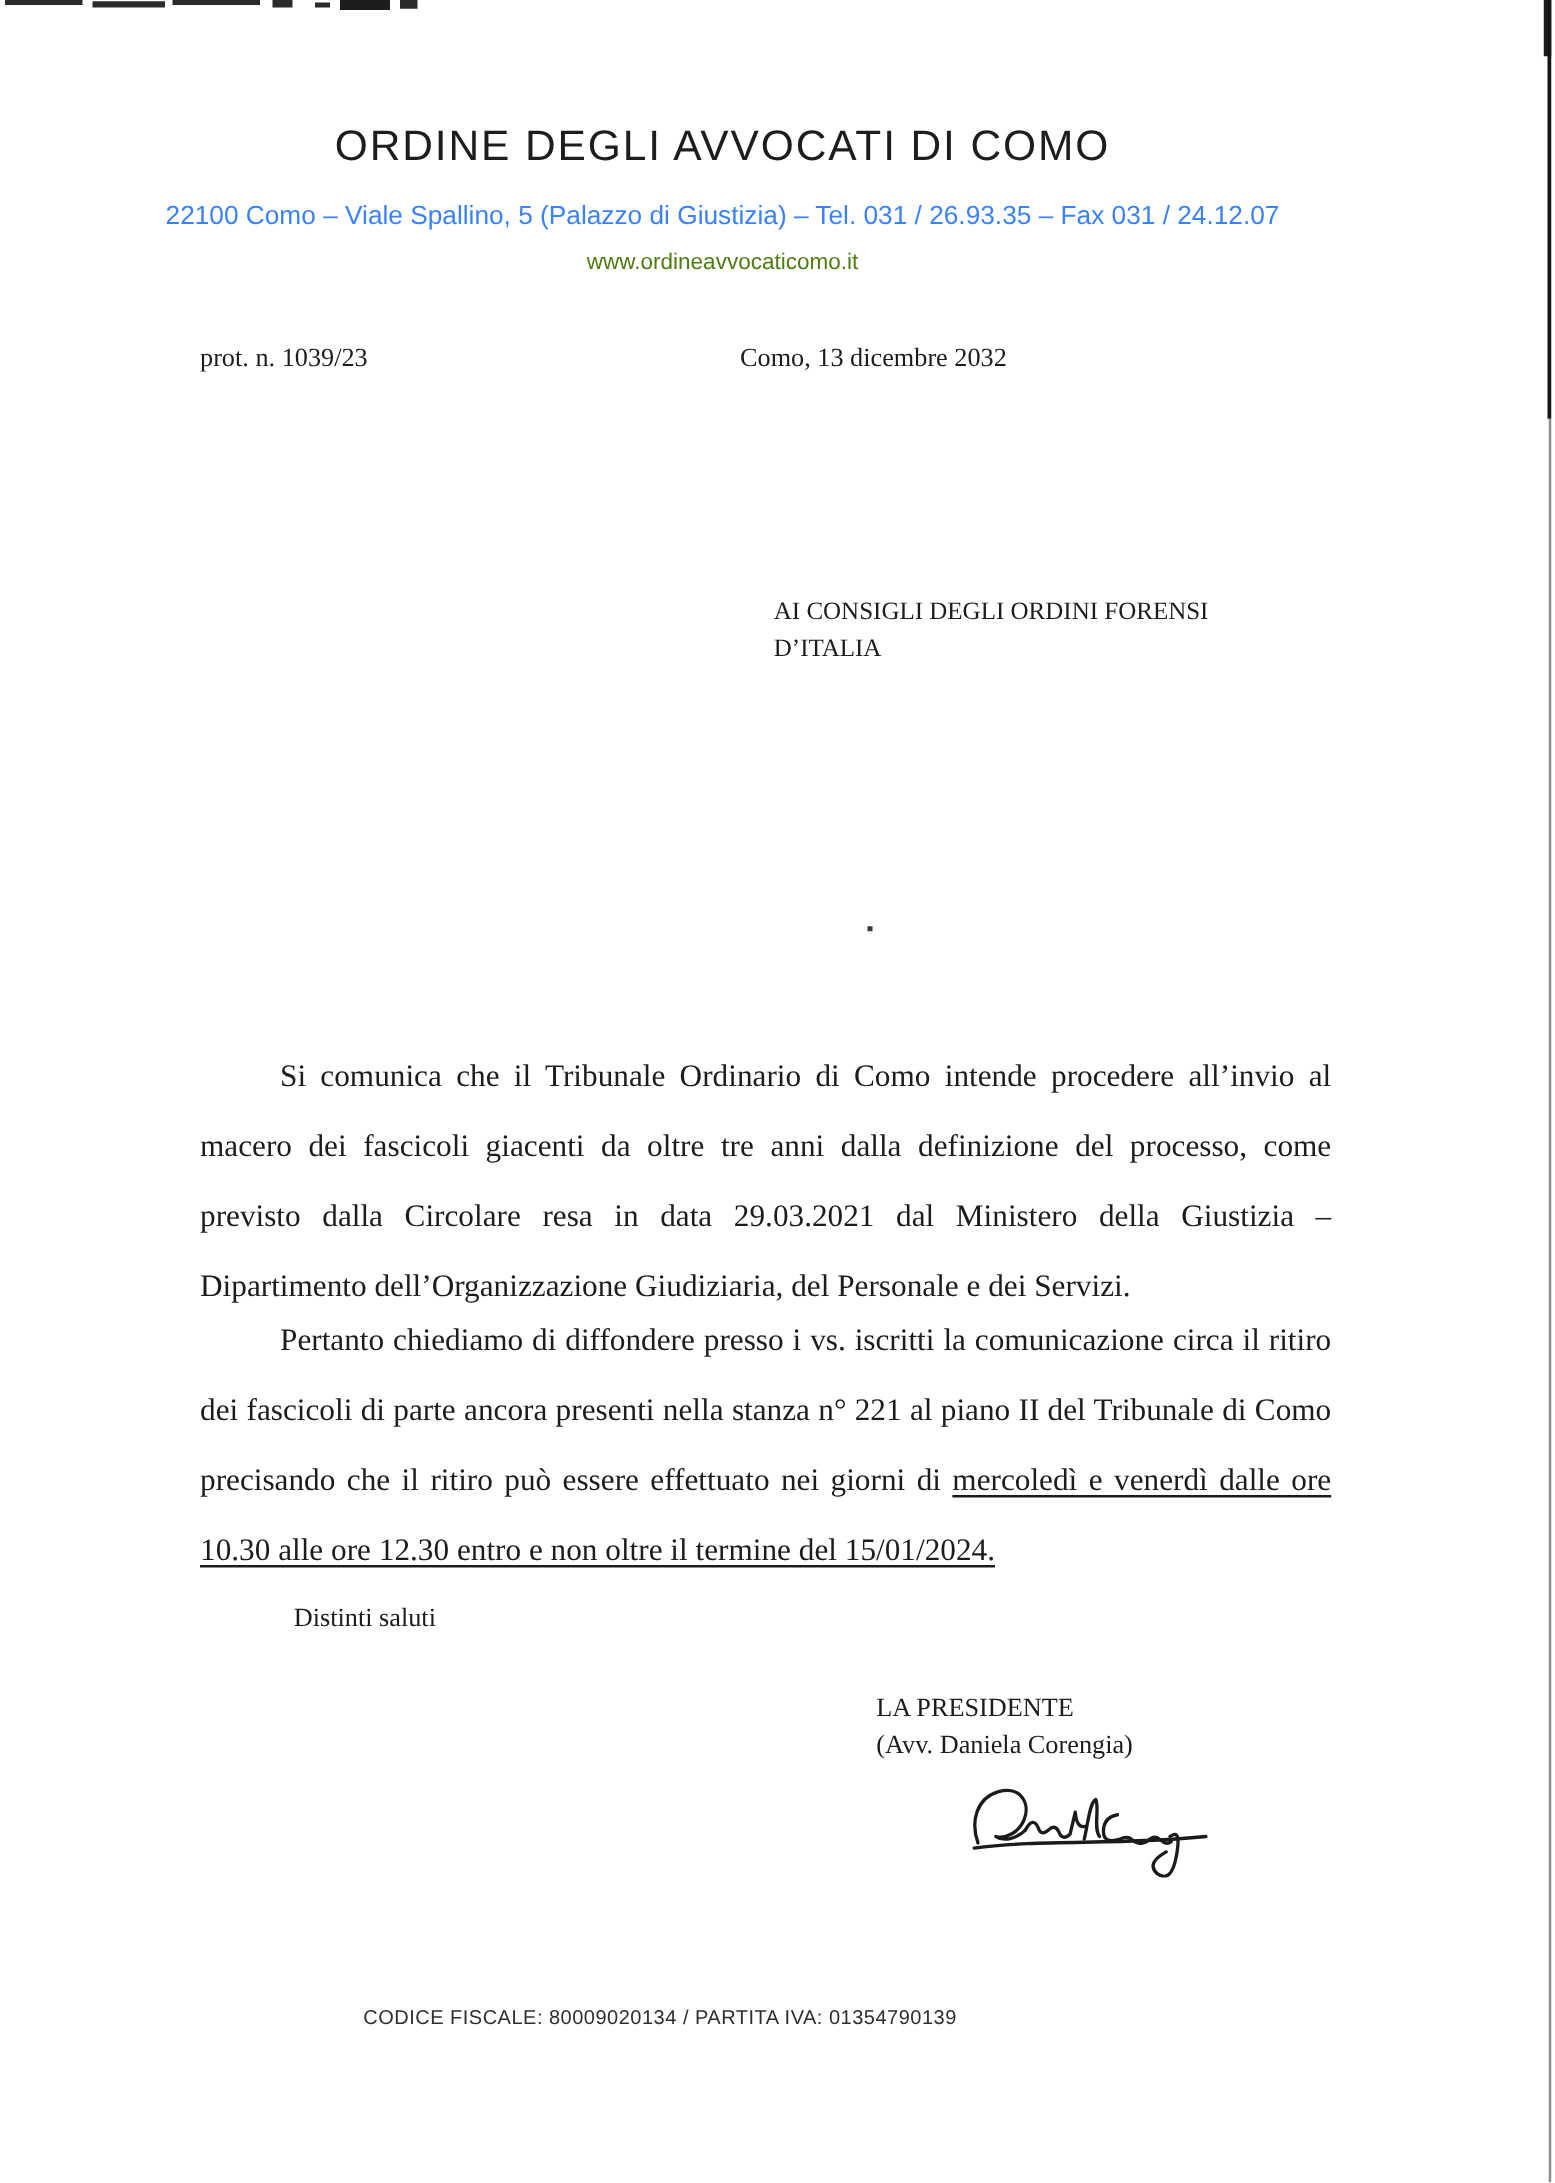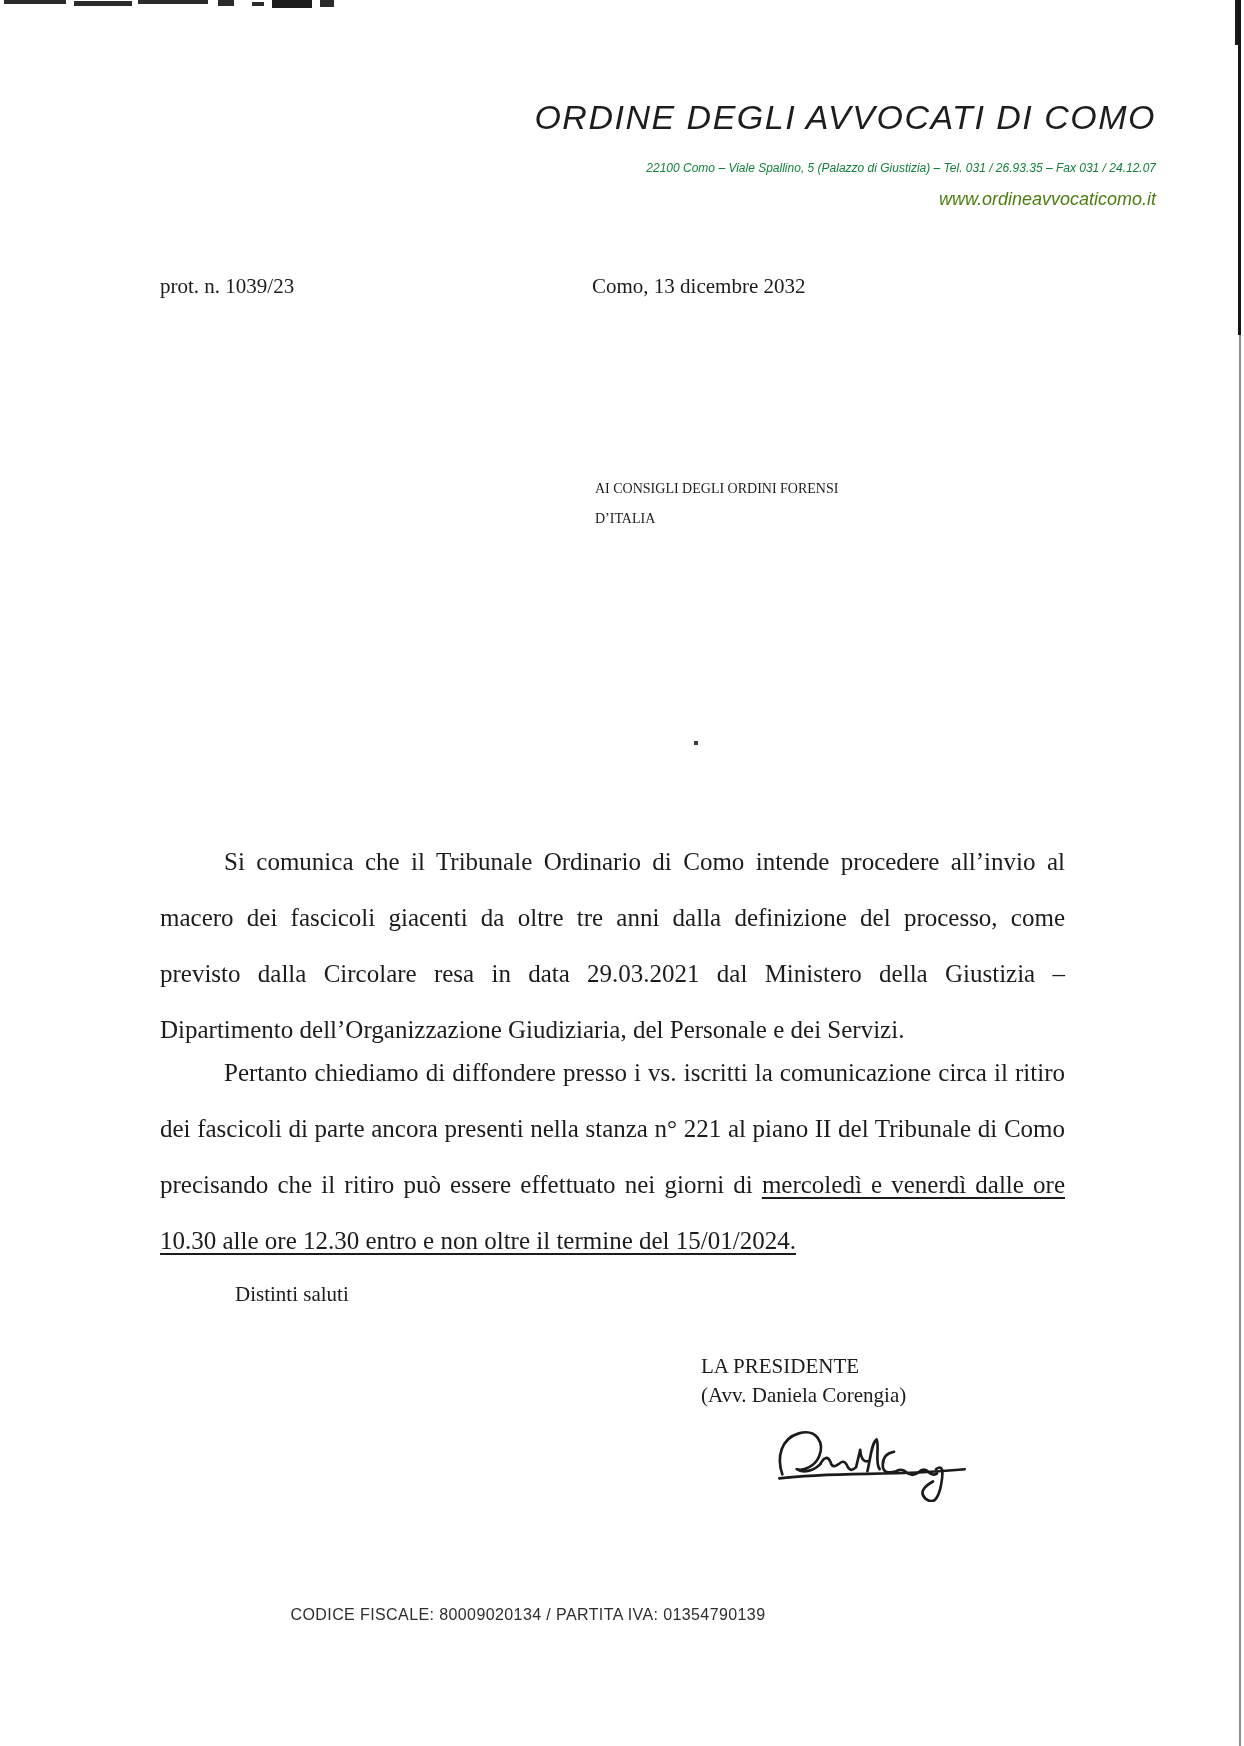--- a/index.html
+++ b/index.html
@@ -16,33 +16,33 @@
   
   .artifact { position: absolute; background: #2b2b2b; }
   .edge-line-dark  { position: absolute; left: 1238px; top: 0; width: 3px; height: 335px; background: #151515; }
   .edge-line-gray  { position: absolute; left: 1239px; top: 335px; width: 2px; height: 1411px; background: #8d8d8d; }
   .edge-top-blob   { position: absolute; left: 1235px; top: 0; width: 6px; height: 45px; background: #1a1a1a; }
   .subject-dot     { position: absolute; left: 694px; top: 741px; width: 4px; height: 4px; background: #3a3a3a; }
 
   
   .letterhead {
     position: absolute; left: 0; top: 98px; width: 1156px;
-    text-align: right; font-family: "Liberation Sans", sans-serif; color: #222; font-style: italic;
+    text-align: center; font-family: "Liberation Sans", sans-serif; color: #222;
   }
   .org-title { font-size: 34px; letter-spacing: 1.5px; color: #1d1d1d; white-space: nowrap; }
-  .org-address { margin-top: 24px; font-size: 12px; color: #15803d; white-space: nowrap; }
+  .org-address { margin-top: 24px; font-size: 21px; color: #3b82f6; white-space: nowrap; }
   .org-website { margin-top: 14px; font-size: 18px; color: #4d7c0f; }
 
   
   .prot-row { position: absolute; left: 160px; top: 274px; width: 905px; font-size: 21px; }
   .prot-number { position: absolute; left: 0; top: 0; }
   .place-date { position: absolute; left: 432px; top: 0; }
 
   
-  .recipient { position: absolute; left: 595px; top: 474px; font-size: 14px; line-height: 30px; }
+  .recipient { position: absolute; left: 619px; top: 474px; font-size: 20px; line-height: 30px; }
   .recipient-sedi {
     font-weight: bold; text-decoration: underline;
     text-decoration-thickness: 2px; text-underline-offset: 4px;
     letter-spacing: 0.35em; word-spacing: 0.25em;
   }
 
   
   .subject {
     position: absolute; left: 160px; top: 702px; width: 960px;
     font-size: 21px; font-weight: bold; text-decoration: underline;

